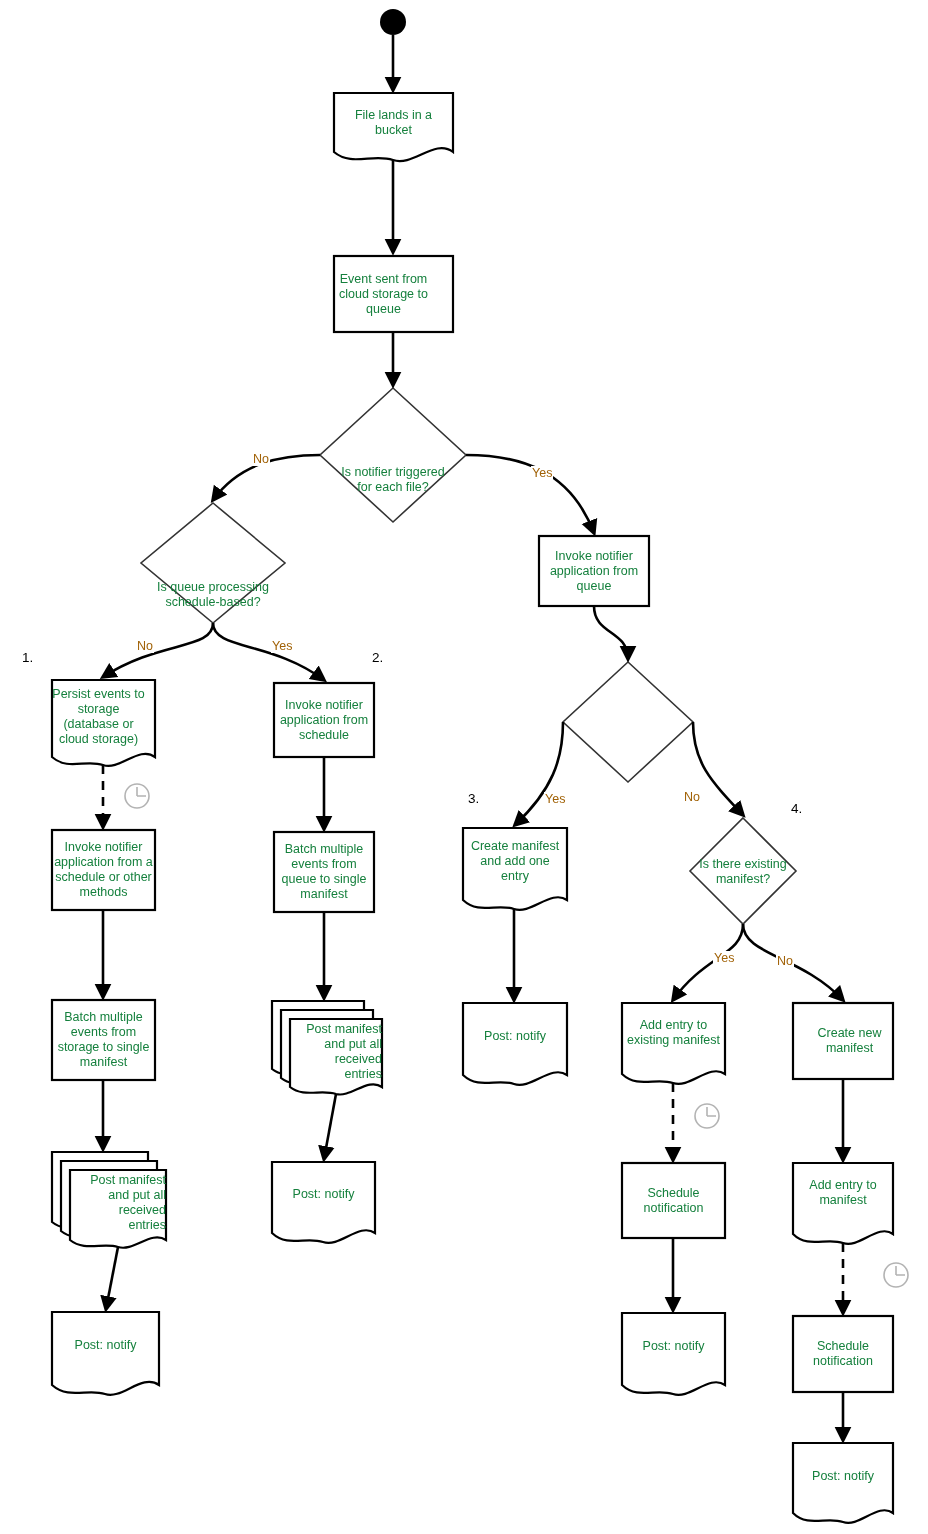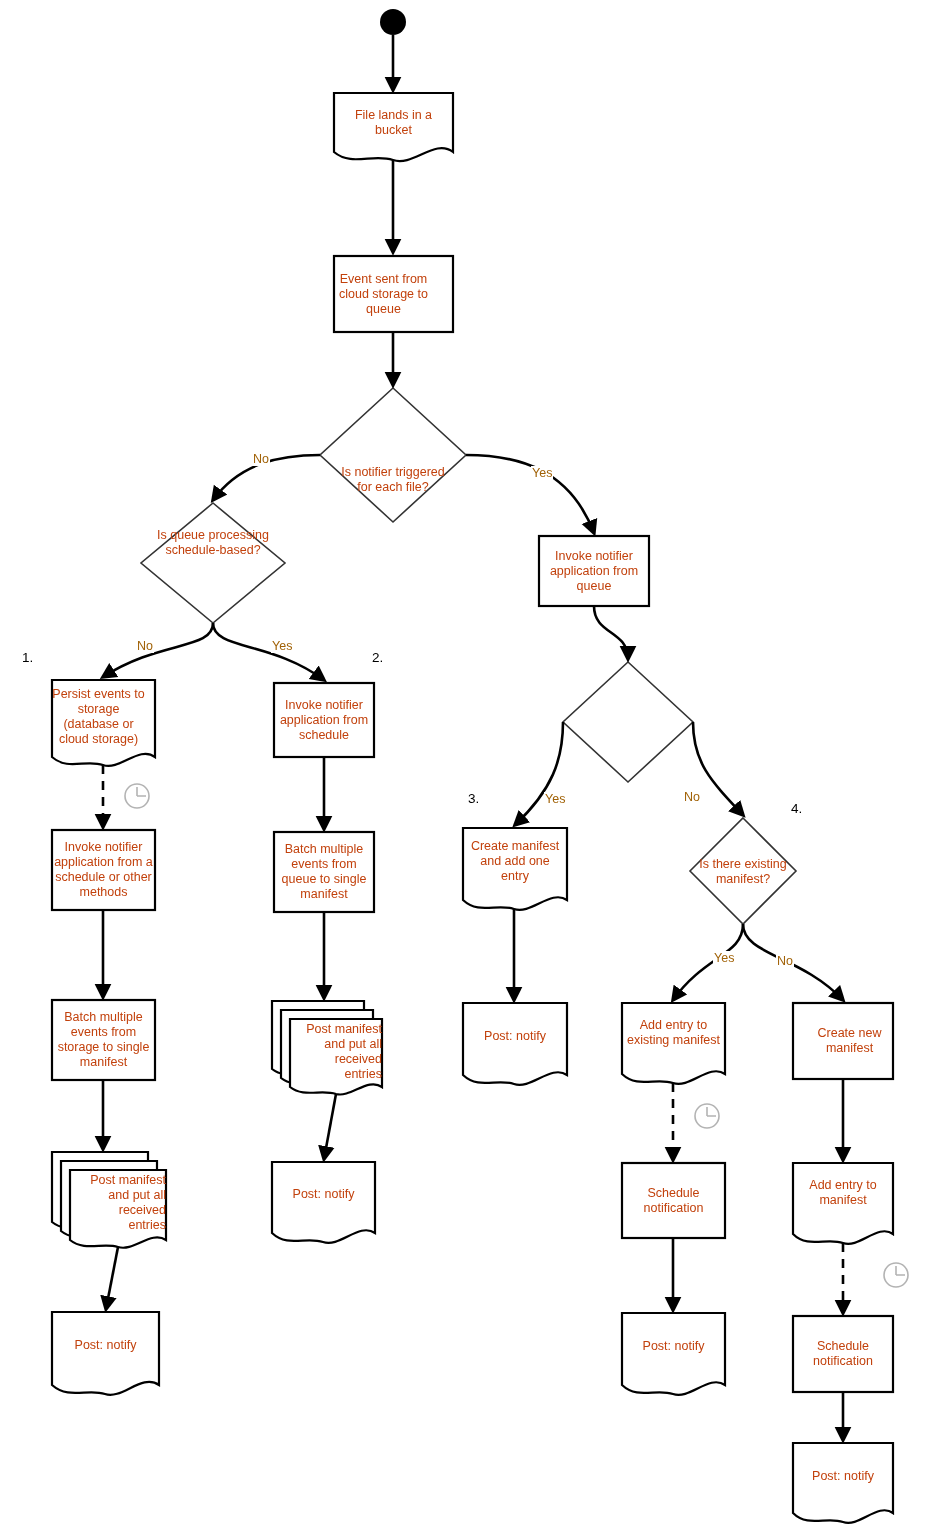--- a/index.html
+++ b/index.html
@@ -24,21 +24,21 @@
   }
   .node-label {
     position: absolute;
     display: flex;
     align-items: center;
     justify-content: center;
     text-align: center;
     font-family: "Liberation Sans", sans-serif;
     font-size: 12.5px;
     line-height: 15px;
-    color: #c2410c;
+    color: #15803d;
     white-space: pre-line;
     pointer-events: none;
   }
   .edge-label {
     position: absolute;
     font-family: "Liberation Sans", sans-serif;
     font-size: 12.5px;
     line-height: 14px;
     color: #a16207;
     background: #ffffff;
@@ -181,21 +181,21 @@
   <div class="node-label" style="left:334px; top:93px; width:119px; height:60px;">File lands in a
 bucket</div>
 
   <div class="node-label" style="left:334px; top:256px; width:99px; height:76px;border-radius:7px;">Event sent from
 cloud storage to
 queue</div>
 
   <div class="node-label" style="left:318px; top:433px; width:150px; height:44px;margin-top:25px;">Is notifier triggered
 for each file?</div>
 
-  <div class="node-label" style="left:136px; top:521px; width:154px; height:44px;">Is queue processing
+  <div class="node-label" style="left:136px; top:573px; width:154px; height:44px;">Is queue processing
 schedule-based?</div>
 
   <div class="node-label" style="left:539px; top:536px; width:110px; height:70px;">Invoke notifier
 application from
 queue</div>
 
   <div class="node-label" style="left:52px; top:684px; width:93px; height:66px;">Persist events to
 storage
 (database or
 cloud storage)</div>

